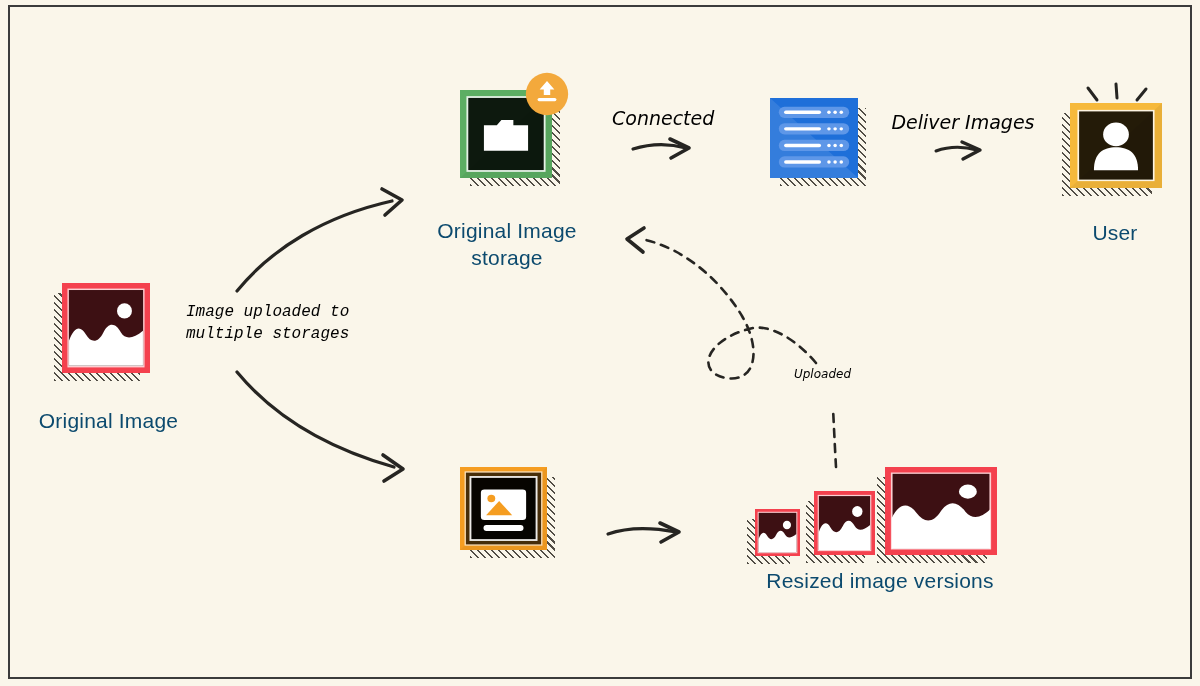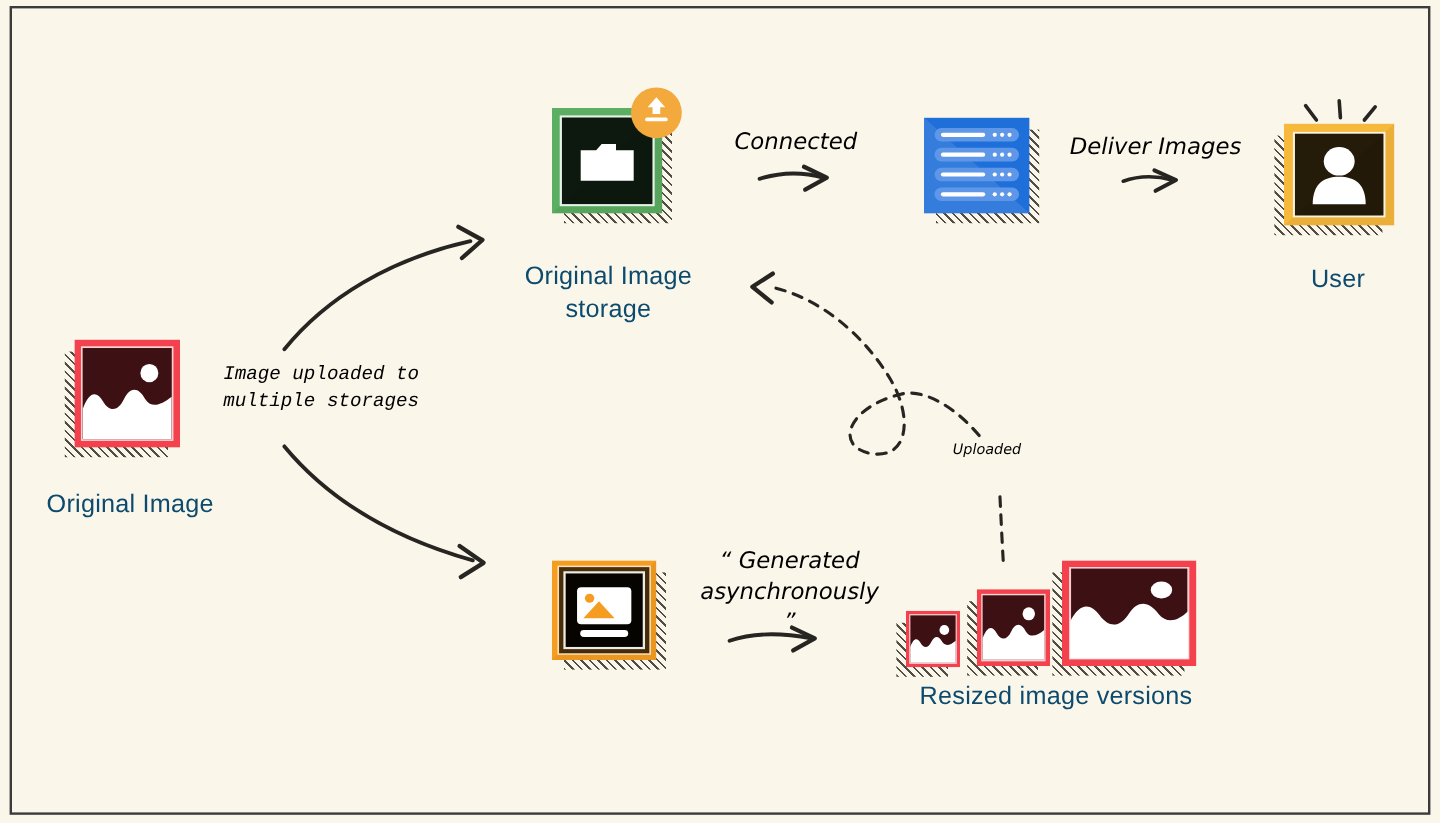--- a/index.html
+++ b/index.html
@@ -145,21 +145,20 @@
       <path d="M100 0 L100 100 L0 100 Z" fill="#000" opacity="0.04"></path>
       <rect x="6" y="6" width="88" height="88" stroke="#fff" stroke-width="1.5" opacity="0.7"></rect>
       <rect x="12" y="12" width="76" height="76" stroke="#fff" stroke-width="2.2" opacity="0.9"></rect>
       <rect x="24" y="27" width="52" height="37" rx="4" fill="#fff"></rect>
       <circle cx="36" cy="38" r="4.5" fill="#F59D21"></circle>
       <path d="M30 58 L45 41 L60 58 Z" fill="#F59D21"></path>
       <rect x="27" y="70" width="46" height="7" rx="3.5" fill="#fff"></rect>
     </svg>
   </div>
 
-  <div class="hand" style="left:578px; top:455px; width:160px;">“ Generated asynchronously ”</div>
 
   <div class="hand" style="left:775px; top:366px; width:95px; font-size:12px;">Uploaded</div>
 
   <div class="icon-wrap shadow-lb" style="left:755px; top:509px; width:45px; height:47px;">
     <svg class="main" width="45" height="47" viewBox="0 0 100 100" preserveAspectRatio="none">
       <rect width="100" height="100" fill="#F4414E"></rect>
       <rect x="7" y="7" width="86" height="86" stroke="#fff" stroke-width="2.2" opacity="0.75"></rect>
       <circle cx="71" cy="34" r="9" fill="#fff"></circle>
       <path d="M8 64 C14 48 21 47 27 57 C33 67 41 67 47 55 C53 43 61 44 67 55 C72 63 81 62 92 53 L92 92 L8 92 Z" fill="#fff"></path>
     </svg>

